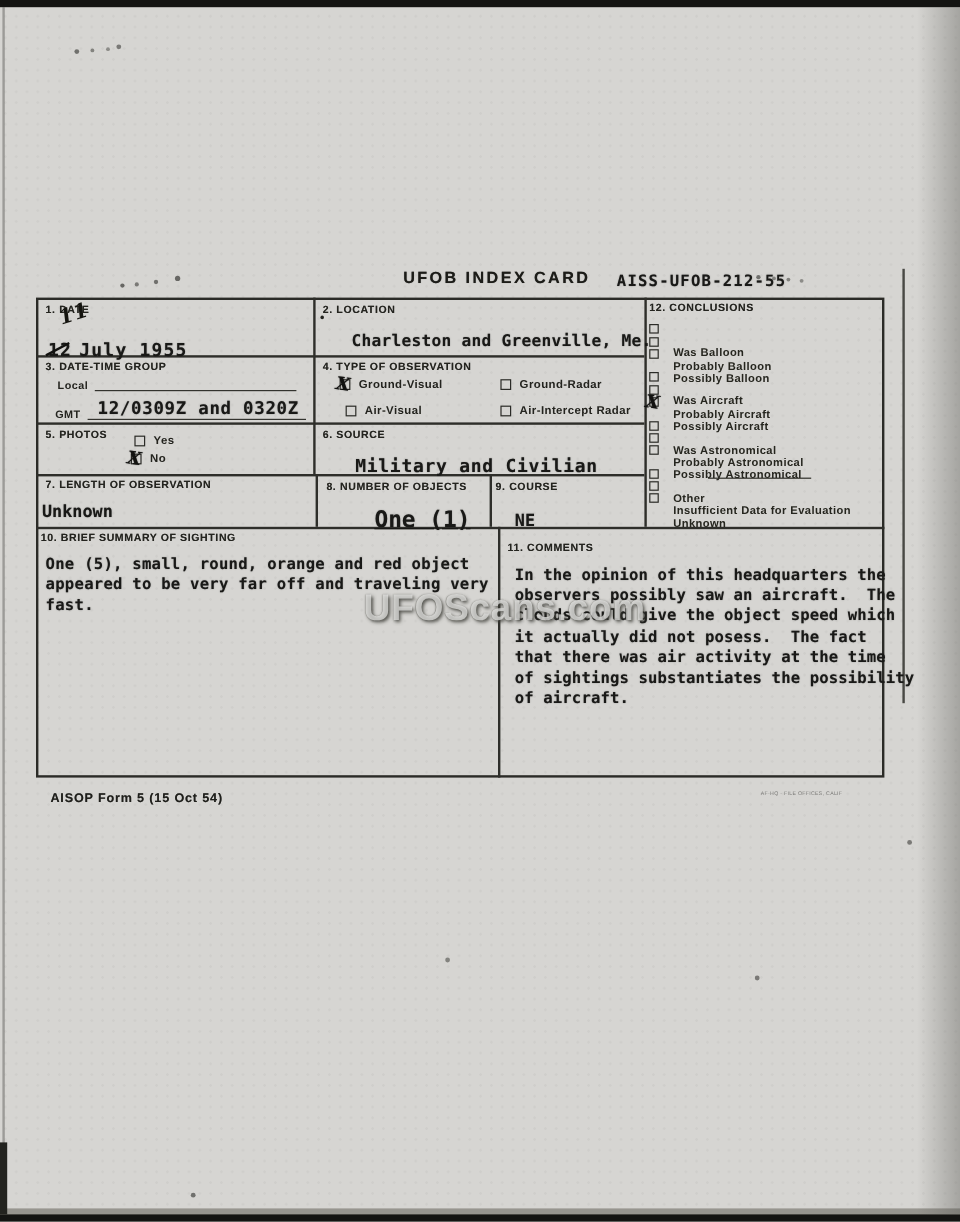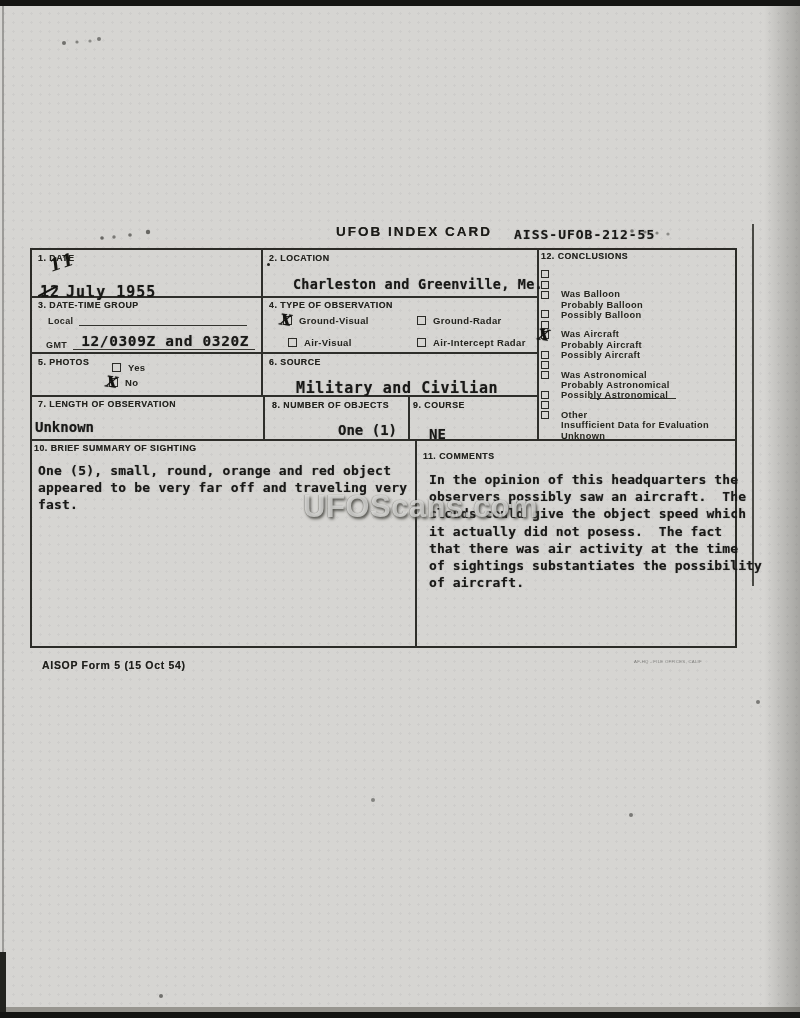--- a/index.html
+++ b/index.html
@@ -72,21 +72,21 @@
   
   .sum-text{left:38px;top:462px;font-size:13px;line-height:17px;letter-spacing:.2px;}
   .com-text{left:429px;top:471px;font-size:13px;line-height:17.2px;letter-spacing:.1px;}
   .date-val{left:40px;top:273px;font-size:15px;letter-spacing:1px;margin-top:10px;}
   .loc-val{left:293px;top:276px;font-size:13.5px;letter-spacing:.2px;}
   .gmt-row{left:46px;top:333px;}
   .gmt-typed{font-family:"DejaVu Sans Mono","Liberation Mono",monospace;font-weight:700;font-size:14.5px;
              color:#191917;text-shadow:0 0 1px rgba(25,25,25,.5);letter-spacing:.6px;margin-left:6px;}
   .src-val{left:296px;top:379px;font-size:15px;letter-spacing:.6px;}
   .len-val{left:35px;top:419px;font-size:14px;}
-  .num-val{left:338px;top:422px;font-size:14px;}
+  .num-val{left:312px;top:422px;font-size:19px;text-decoration:underline;}
   .crs-val{left:429px;top:426px;font-size:14px;}
   
   .form-id{position:absolute;left:42px;top:659px;font-size:10.5px;font-weight:700;letter-spacing:.7px;color:#1f1f1b;
            text-shadow:0 0 .5px rgba(0,0,0,.5);}
   .print-note{position:absolute;left:634px;top:659px;font-size:7px;letter-spacing:.4px;opacity:.5;
               transform:scale(.62);transform-origin:left top;white-space:nowrap;}
   
   .watermark{position:absolute;left:303px;top:489px;font-size:31px;font-weight:700;letter-spacing:.5px;
              color:rgba(248,248,246,.66);z-index:5;
              text-shadow:1.5px 1.5px 3px rgba(62,62,56,.85), -0.5px -0.5px 1px rgba(80,80,74,.5);}

